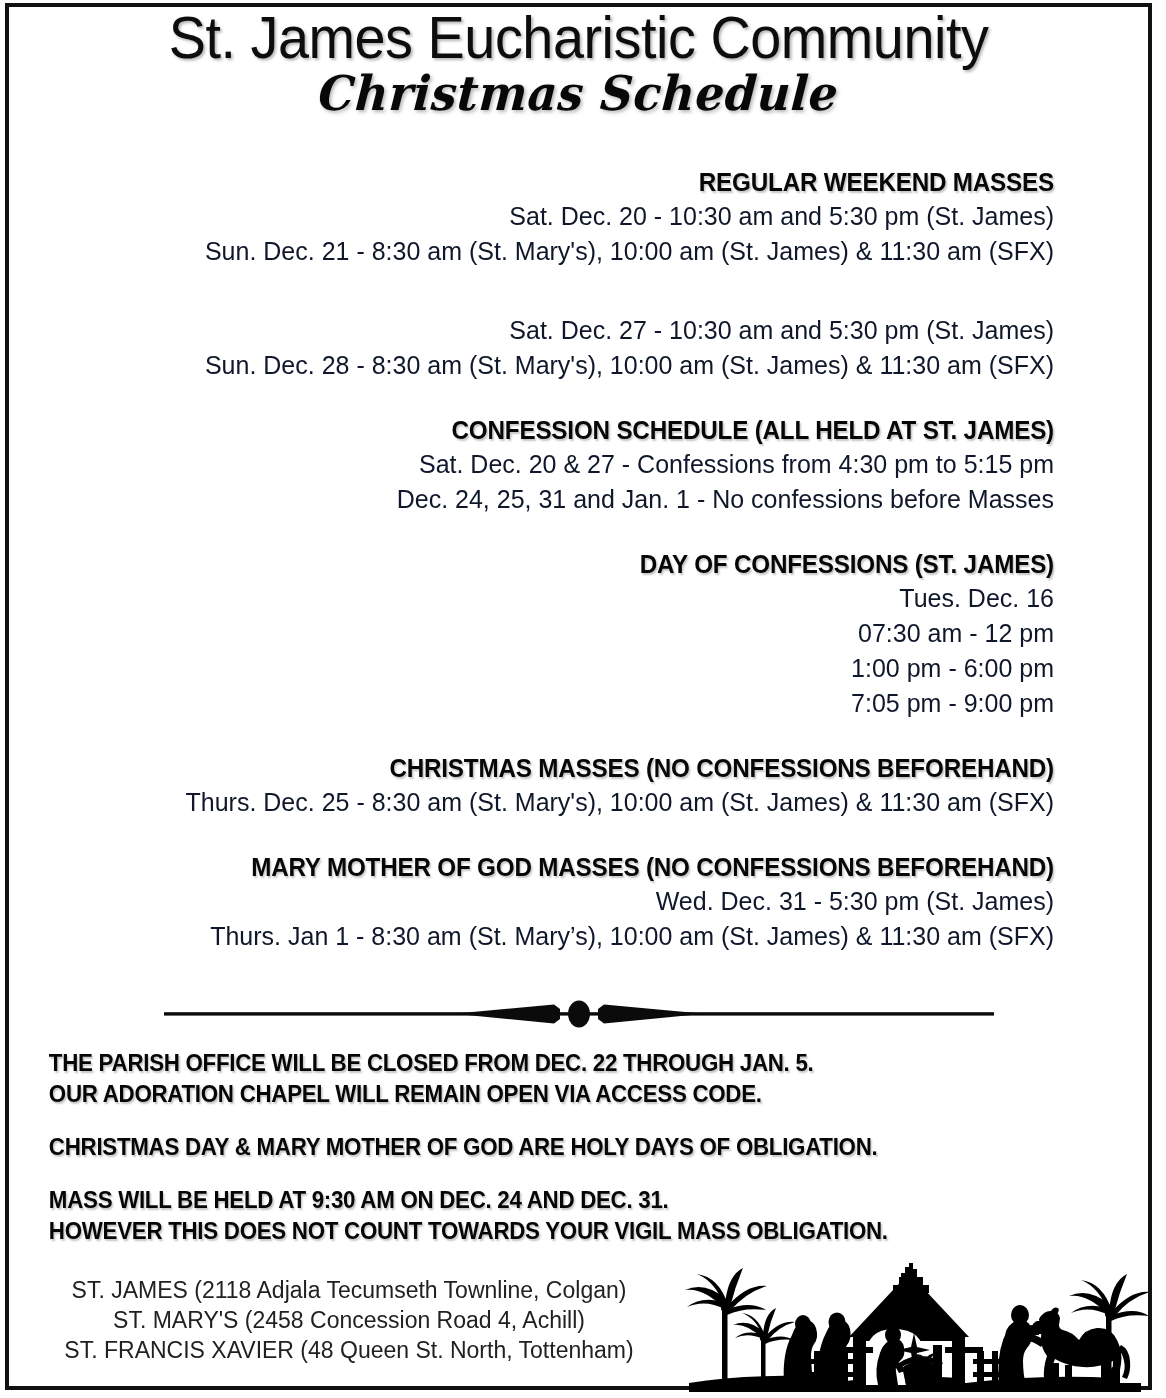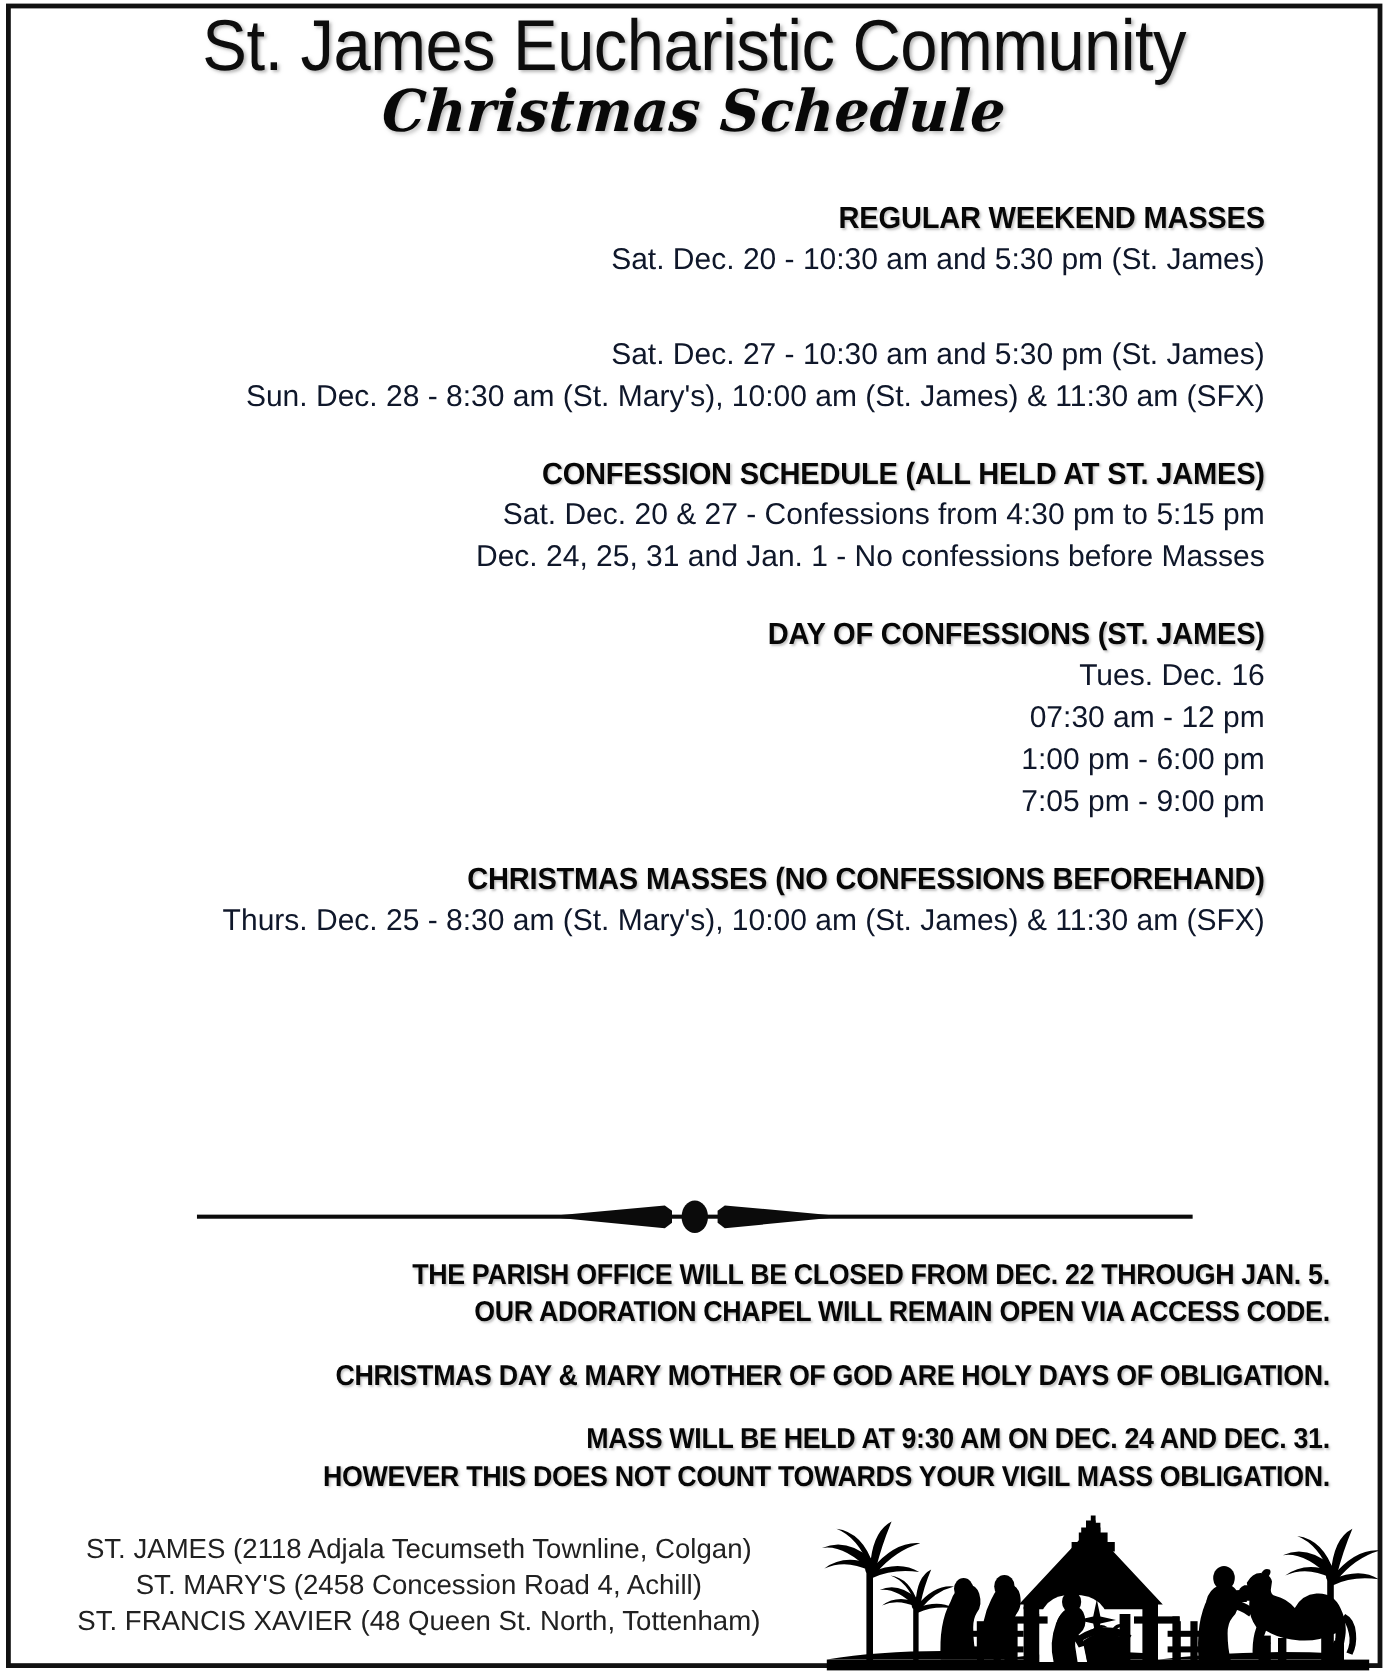--- a/index.html
+++ b/index.html
@@ -108,21 +108,21 @@
   .divider {
     display: block;
   }
 
   
   .notices {
     position: absolute;
     left: 0;
     right: 0;
     top: 1040px;
-    text-align: right;
+    text-align: left;
   }
   .notice-line {
     font-family: "Liberation Sans", sans-serif;
     font-weight: bold;
     font-size: 24px;
     line-height: 31px;
     letter-spacing: -0.3px;
     transform: scaleX(0.93);
     transform-origin: center;
     color: #060606;
@@ -169,20 +169,21 @@
   <div class="title-block">
     <div class="title-main">St. James Eucharistic Community</div>
     <div class="title-script">Christmas Schedule</div>
   </div>
 
   <div class="body-col">
 
     <div>
       <div class="sec-head">REGULAR WEEKEND MASSES</div>
       <div class="sec-line">Sat. Dec. 20 - 10:30 am and 5:30 pm (St. James)</div>
+      <div class="sec-line">Sun. Dec. 21 - 8:30 am (St. Mary's), 10:00 am (St. James) &amp; 11:30 am (SFX)</div>
     </div>
 
     <div class="gap-lg"></div>
 
     <div>
       <div class="sec-line">Sat. Dec. 27 - 10:30 am and 5:30 pm (St. James)</div>
       <div class="sec-line">Sun. Dec. 28 - 8:30 am (St. Mary's), 10:00 am (St. James) &amp; 11:30 am (SFX)</div>
     </div>
 
     <div class="gap-md"></div>
@@ -205,20 +206,25 @@
 
     <div class="gap-md"></div>
 
     <div>
       <div class="sec-head">CHRISTMAS MASSES (NO CONFESSIONS BEFOREHAND)</div>
       <div class="sec-line">Thurs. Dec. 25 - 8:30 am (St. Mary's), 10:00 am (St. James) &amp; 11:30 am (SFX)</div>
     </div>
 
     <div class="gap-md"></div>
 
+    <div>
+      <div class="sec-head">MARY MOTHER OF GOD MASSES (NO CONFESSIONS BEFOREHAND)</div>
+      <div class="sec-line">Wed. Dec. 31 - 5:30 pm (St. James)</div>
+      <div class="sec-line">Thurs. Jan 1 - 8:30 am (St. Mary’s), 10:00 am (St. James) &amp; 11:30 am (SFX)</div>
+    </div>
 
   </div>
 
   <div class="divider-wrap">
     <svg class="divider" width="830" height="34" viewBox="0 0 830 34">
       <rect x="0" y="15.2" width="830" height="3.4" fill="#0b0b0b"></rect>
       <path d="M 290 16.8 L 390 7.5 L 396 12 L 396 22 L 390 26.5 Z" fill="#0b0b0b"></path>
       <ellipse cx="415" cy="17" rx="11" ry="13.5" fill="#0b0b0b"></ellipse>
       <path d="M 540 16.8 L 440 7.5 L 434 12 L 434 22 L 440 26.5 Z" fill="#0b0b0b"></path>
     </svg>

